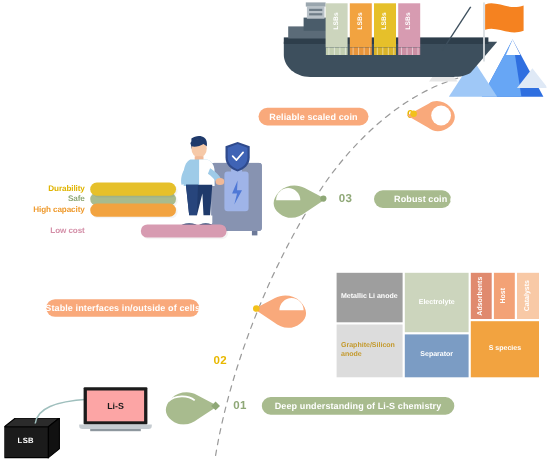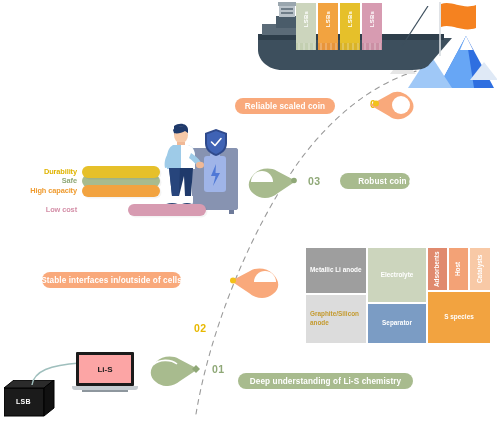--- a/index.html
+++ b/index.html
@@ -355,15 +355,15 @@
     <div class="abs" style="left:0;top:34px;width:66px;height:4px;background:#c6ccd1;border-radius:0 0 3px 3px;"></div>
     <div class="abs" style="left:10px;top:38px;width:46px;height:1.5px;background:#8e979e;"></div>
   </div>
 
   <svg class="abs" style="left:146px;top:352px;width:56px;height:34px;">
     <path d="M 52 17 L 33 7 C 26 3, 16 4, 10 10 C 3 17, 3 25, 10 30 C 17 36, 27 35, 34 29 Z" fill="#a8bb8e"></path>
     <path d="M 7 13 C 13 7, 25 7, 31 12" fill="none" stroke="#ffffff" stroke-width="1.6"></path>
     <polygon points="50,13 54,17 50,21 46,17" fill="#8fa877"></polygon>
   </svg>
   <div class="stepnum green" style="left:212px;top:363px;">01</div>
-  <div class="pill green" style="left:238px;top:361px;width:175px;margin-top:12px;">Deep understanding of Li-S chemistry</div>
+  <div class="pill green" style="left:238px;top:361px;width:175px;">Deep understanding of Li-S chemistry</div>
 
 </div>
 
 </body></html>

